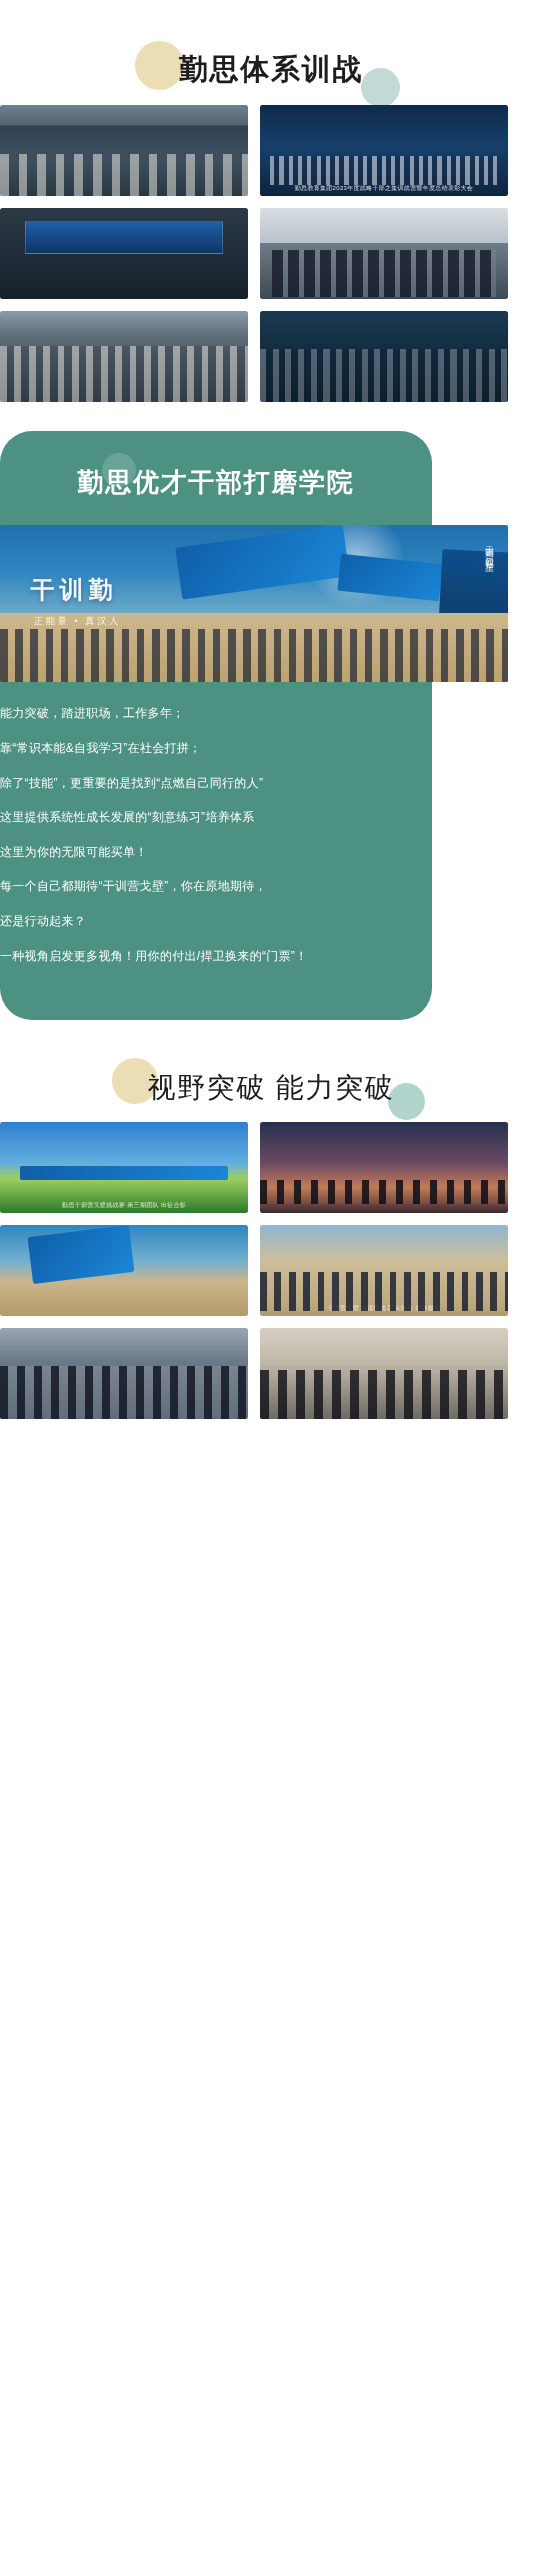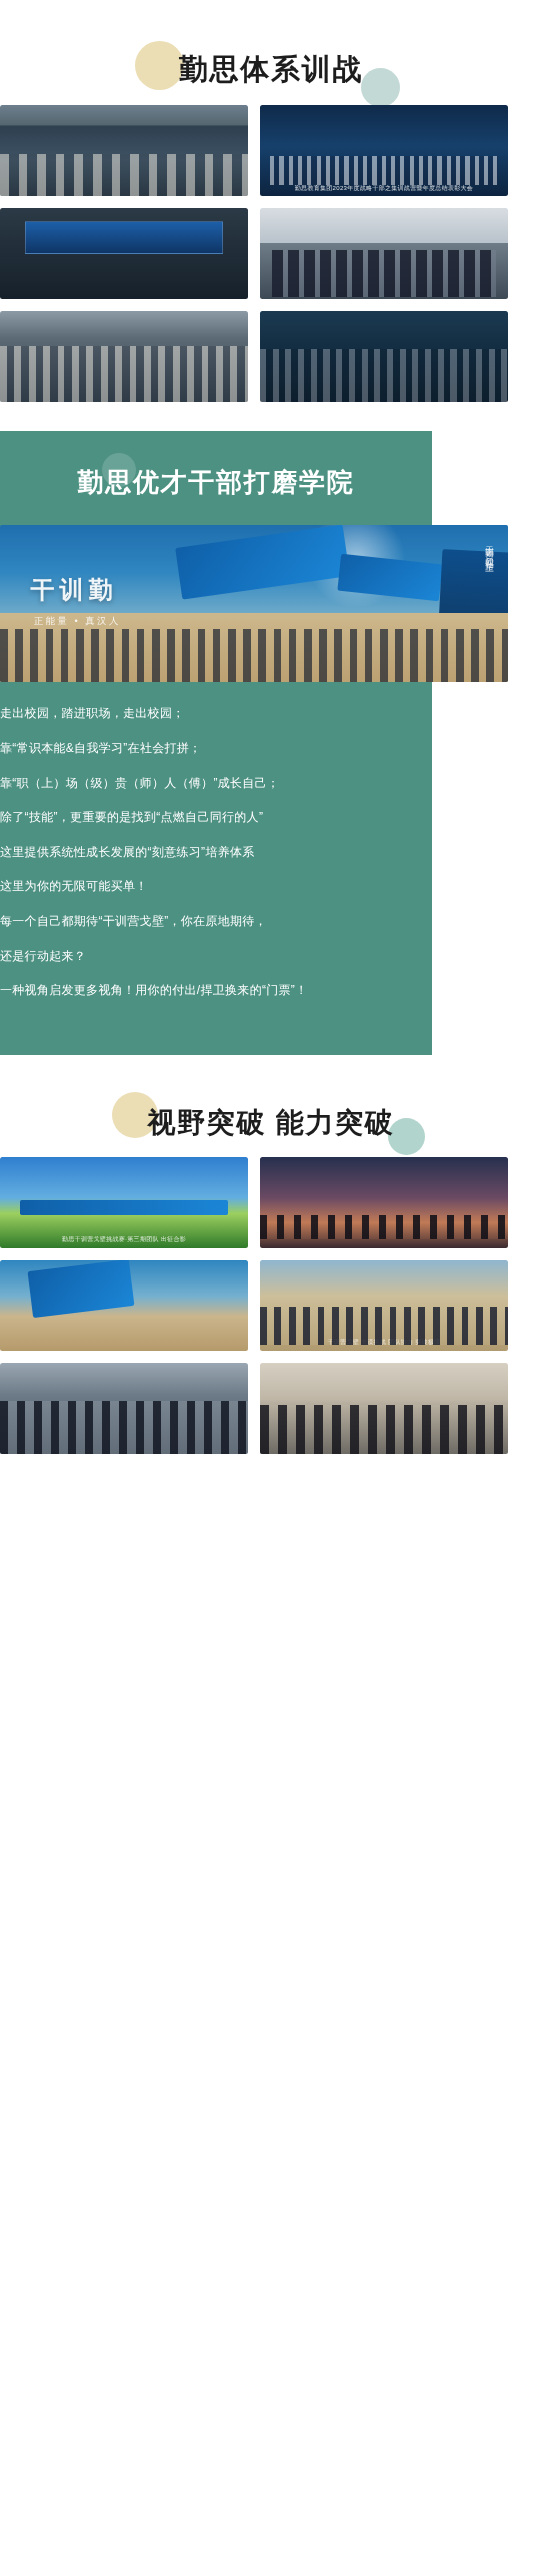--- a/index.html
+++ b/index.html
@@ -81,21 +81,21 @@
   .ph-d:after { content:""; position:absolute; left:5%; right:5%; bottom:2%; height:52%;
       background: repeating-linear-gradient(90deg, rgba(25,30,45,.85) 0 11px, rgba(120,130,145,.5) 11px 16px); }
   .ph-e { background: linear-gradient(180deg,#8c9aa6 0%,#5c6a76 30%,#2d3a46 100%); }
   .ph-e:after { content:""; position:absolute; left:0; right:0; bottom:0; height:62%;
       background: repeating-linear-gradient(90deg, rgba(235,230,220,.5) 0 6.8px, rgba(50,60,72,.35) 6.8px 14.4px); }
   .ph-f { background: linear-gradient(180deg,#1b3a52 0%,#10293c 55%,#0a1a28 100%); }
   .ph-f:after { content:""; position:absolute; left:0; right:0; bottom:0; height:58%;
       background: repeating-linear-gradient(90deg, rgba(200,205,215,.35) 0 6px, rgba(15,35,52,.5) 6px 12.7px); }
 
   
-  .sec-teal { background: #4d9182; padding: 34px 0 39px; }
+  .sec-teal { background: #4d9182; padding: 34px 0 39px; border-radius: 32px; }
   .teal-title {
     text-align: center;
     font-size: 26px;
     font-weight: 700;
     color: #ffffff;
     letter-spacing: 1.7px;
     margin-bottom: 25.4px;
     position: relative;
   }
   .teal-title .dot {
@@ -169,21 +169,21 @@
 
   
   .sec-white2 { background:#ffffff; padding: 34px 0 25.4px; }
   .title-wrap2 {
     position: relative;
     width: 542px; height: 68px;
     display:flex; align-items:center; justify-content:center;
   }
   .title-wrap2 .blob.left  { position:absolute; width:46px; height:46px; border-radius:50%; background:#e7d8a8; opacity:.85; left: 112px; top: 3.4px; }
   .title-wrap2 .blob.right { position:absolute; width:37px; height:37px; border-radius:50%; background:#a9cfc6; opacity:.9; right: 117px; top: 29px; }
-  .title-wrap2 h2 { position:relative; z-index:1; font-size:28px; font-weight:700; letter-spacing:1.7px; color:#1d1d1d; }
+  .title-wrap2 h2 { position:relative; z-index:1; font-size:28px; font-weight:400; letter-spacing:1.7px; color:#1d1d1d; }
 
   .ph-g { background: linear-gradient(180deg,#2f7fd0 0%,#63aee0 45%,#9ccf5f 62%,#2f7a2a 100%); }
   .ph-g:after { content:""; position:absolute; left:8%; right:8%; top:48%; height:16%;
       background: linear-gradient(90deg,#0f5fa8,#1b86d6); border-radius:1.7px; }
   .ph-h { background: linear-gradient(180deg,#26304f 0%,#6b4a63 45%,#c07a56 72%,#3a2a30 100%); }
   .ph-h:after { content:""; position:absolute; left:0; right:0; bottom:10%; height:26%;
       background: repeating-linear-gradient(90deg, rgba(20,18,25,.9) 0 6.8px, rgba(192,122,86,.1) 6.8px 17px); }
   .ph-i { background: linear-gradient(180deg,#2f86c0 0%,#74b0cf 40%,#cbb58c 62%,#b59a6b 100%); }
   .ph-i:after { content:""; position:absolute; left:12%; width:102px; top:6%; height:52%;
       background: linear-gradient(135deg,#0f5fa8,#1b86d6); transform: rotate(-7deg); border-radius:2.5px; }
@@ -243,23 +243,22 @@
       <span class="flag f2"></span>
       <span class="flag f3"></span>
       <span class="ground"></span>
       <span class="crowd"></span>
       <span class="hero-word">干训勤</span>
       <span class="hero-sub">正能量 • 真汉人</span>
       <span class="hero-tag">干训勤营 我们在路上</span>
     </div>
 
     <div class="teal-lines">
-      <p>走出校园，踏进职场，走出校园；</p>
+      <p>能力突破，踏进职场，工作多年；</p>
       <p>靠“常识本能&amp;自我学习”在社会打拼；</p>
-      <p>靠“职（上）场（级）贵（师）人（傅）”成长自己；</p>
       <p>除了“技能”，更重要的是找到“点燃自己同行的人”</p>
       <p>这里提供系统性成长发展的“刻意练习”培养体系</p>
       <p>这里为你的无限可能买单！</p>
       <p>每一个自己都期待“干训营戈壁”，你在原地期待，</p>
       <p>还是行动起来？</p>
       <p>一种视角启发更多视角！用你的付出/捍卫换来的“门票”！</p>
     </div>
   </section>
 
   <section class="sec-white2">

